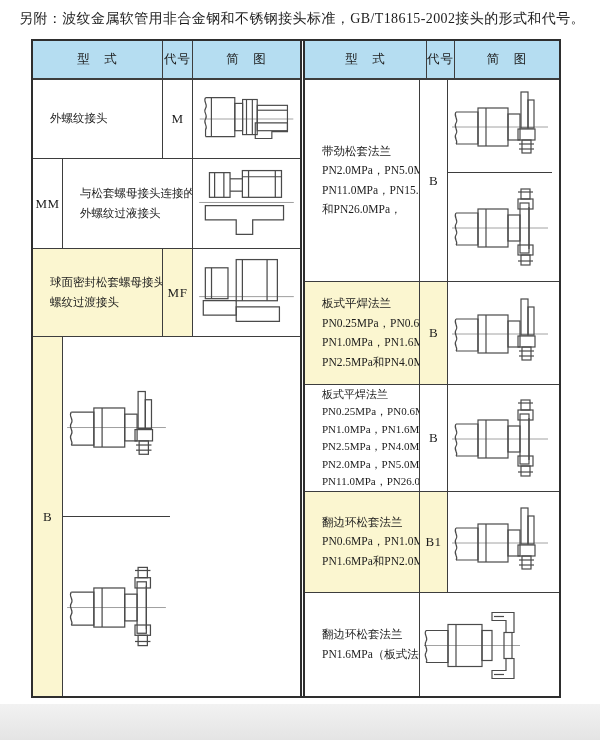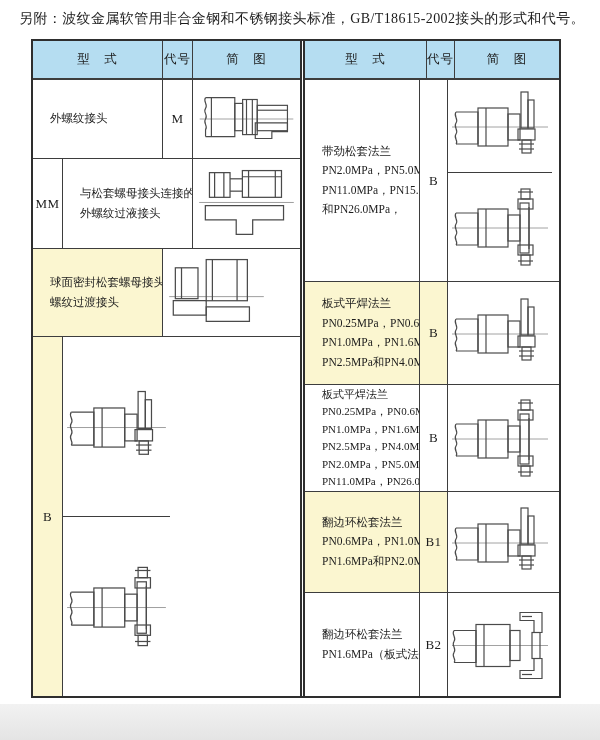--- a/index.html
+++ b/index.html
@@ -117,20 +117,21 @@
             <line class="s" x1="36" y1="16" x2="48" y2="16"></line>
             <line class="s" x1="36" y1="28" x2="48" y2="28"></line>
             <path class="s" d="M12 42 H88 V56 H58 V70 H42 V56 H12 Z" fill="url(#h3)"></path>
           </svg>
         </div>
       </div>
 
       <div class="row" style="height:88px">
         <div class="cell type-cell hl">球面密封松套螺母接头
 螺纹过渡接头</div>
+        <div class="cell code-cell hl">MF</div>
         <div class="cell sketch-cell">
           <svg viewBox="0 0 104 80" preserveAspectRatio="xMidYMid meet">
             <defs>
                 <pattern id="h4" width="4" height="4" patternUnits="userSpaceOnUse" patternTransform="rotate(45)">
                   <line x1="0" y1="0" x2="0" y2="4" stroke="#555" stroke-width="1.3"></line>
                 </pattern>
               </defs>
             <line class="c" x1="6" y1="44" x2="98" y2="44"></line>
             <rect class="s" x="12" y="16" width="22" height="30"></rect>
             <line class="s" x1="18" y1="16" x2="18" y2="46"></line>
@@ -348,21 +349,20 @@
             <rect class="s" x="74" y="54" width="9" height="13"></rect>
             <line class="s" x1="71" y1="58" x2="86" y2="58"></line>
             <line class="s" x1="71" y1="63" x2="86" y2="63"></line>
           </svg>
         </div>
       </div>
 
       <div class="row last">
         <div class="cell type-cell">翻边环松套法兰
 PN1.6MPa（板式法兰）</div>
-        <div class="cell code-cell">B2</div>
         <div class="cell sketch-cell">
           <svg viewBox="0 0 104 80" preserveAspectRatio="xMidYMid meet">
             <defs>
                 <pattern id="h12" width="4" height="4" patternUnits="userSpaceOnUse" patternTransform="rotate(45)">
                   <line x1="0" y1="0" x2="0" y2="4" stroke="#555" stroke-width="1.3"></line>
                 </pattern>
               </defs>
             <line class="c" x1="4" y1="41" x2="100" y2="41"></line>
             <path class="s" d="M6 26 H28 V58 H6"></path>
             <path class="s" d="M6 26 C3 30 9 33 6 37 C3 41 9 44 6 48 C3 52 9 55 6 58"></path>

